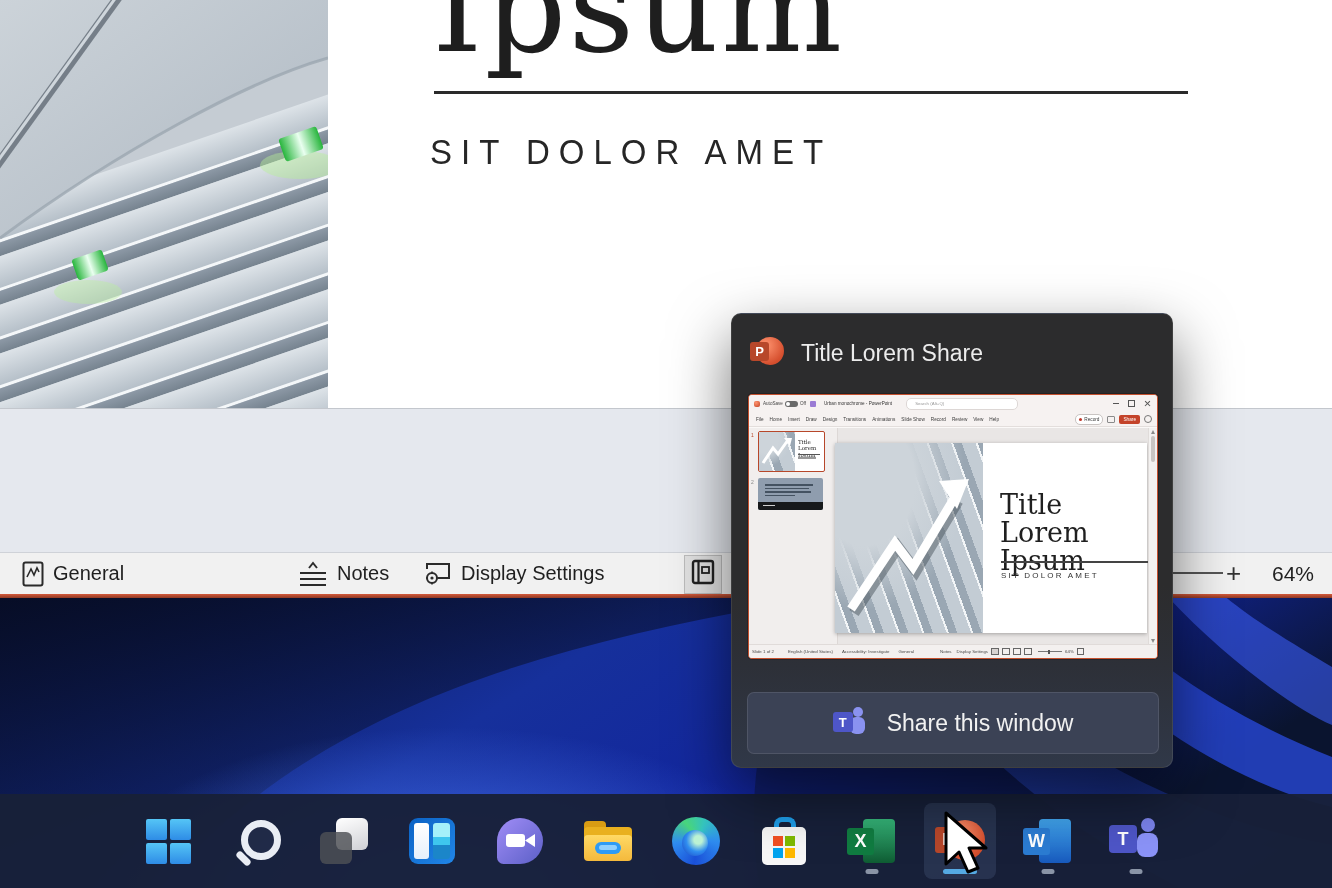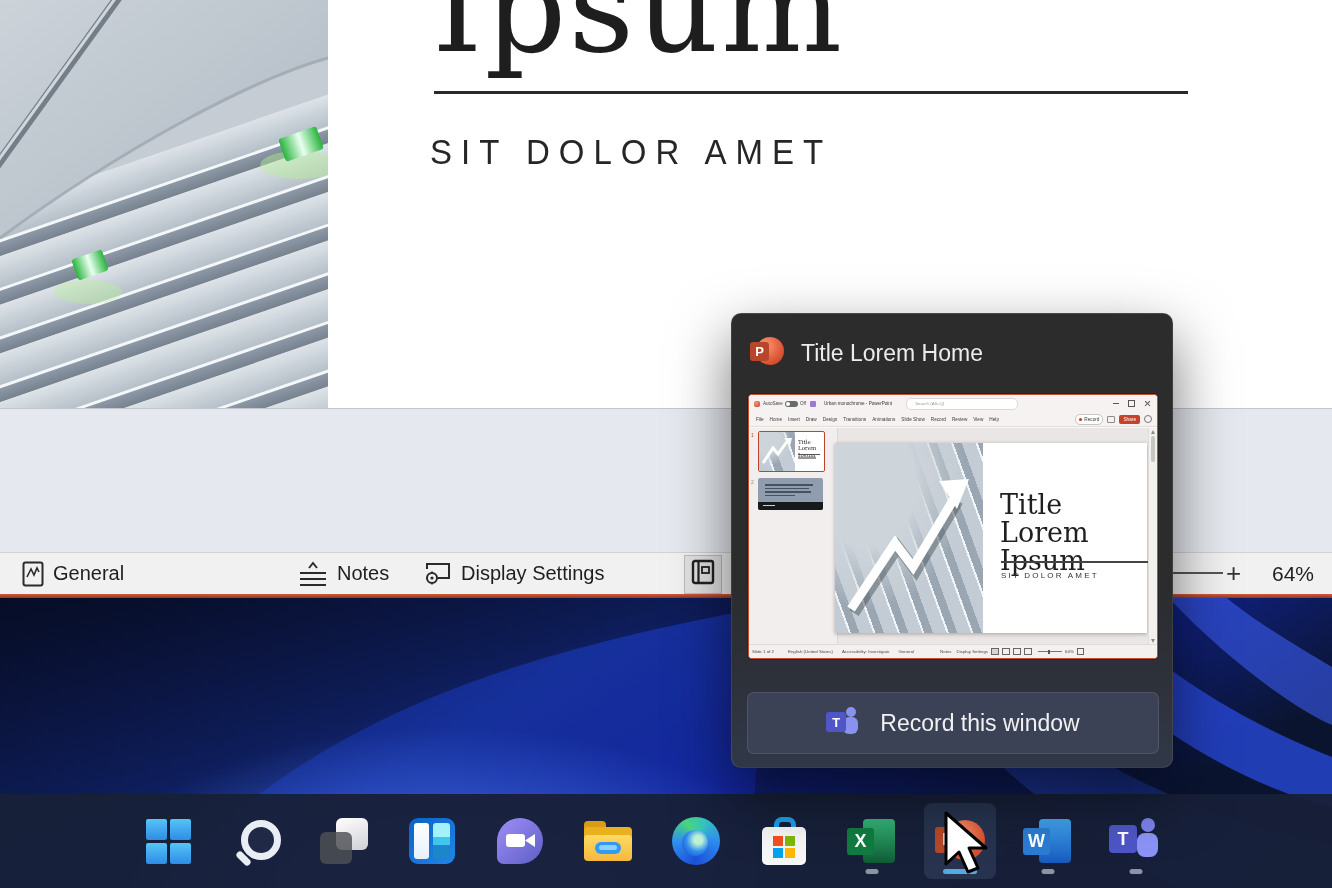--- a/index.html
+++ b/index.html
@@ -429,21 +429,21 @@
     </div>
   </div>
 </div>
 
 <div class="abs" id="popup">
   <div class="popup-header">
     <div class="pp-logo">
       <div class="circle"></div>
         <div class="frontsq">P</div>
     </div>
-    <span class="popup-title">Title Lorem Home</span>
+    <span class="popup-title">Title Lorem Share</span>
   </div>
 
   <div class="thumb">
     <div class="t-titlebar">
       <span class="t-dot"></span>
       <span>AutoSave</span>
       <span class="t-toggle"></span>
       <span>Off</span>
       <span class="t-save"></span>
       <span class="t-doc">Urban monochrome - PowerPoint</span>
@@ -540,21 +540,21 @@
       <span class="t-fit"></span>
     </div>
   </div>
 
   <div class="share-btn">
     <div class="sh-teams">
       <div class="head"></div>
         <div class="bod"></div>
         <div class="frontsq">T</div>
     </div>
-    <span class="share-label">Record this window</span>
+    <span class="share-label">Share this window</span>
   </div>
 </div>
 
 <div class="abs" id="cursor">
   <svg width="46" height="64" viewBox="0 0 46 64">
     <polygon points="2,2 2,53 15,41 24,61 34,57 25,37 42,37" fill="#ffffff" stroke="#000000" stroke-width="3" stroke-linejoin="round"></polygon>
   </svg>
 </div>
 
 </body></html>

